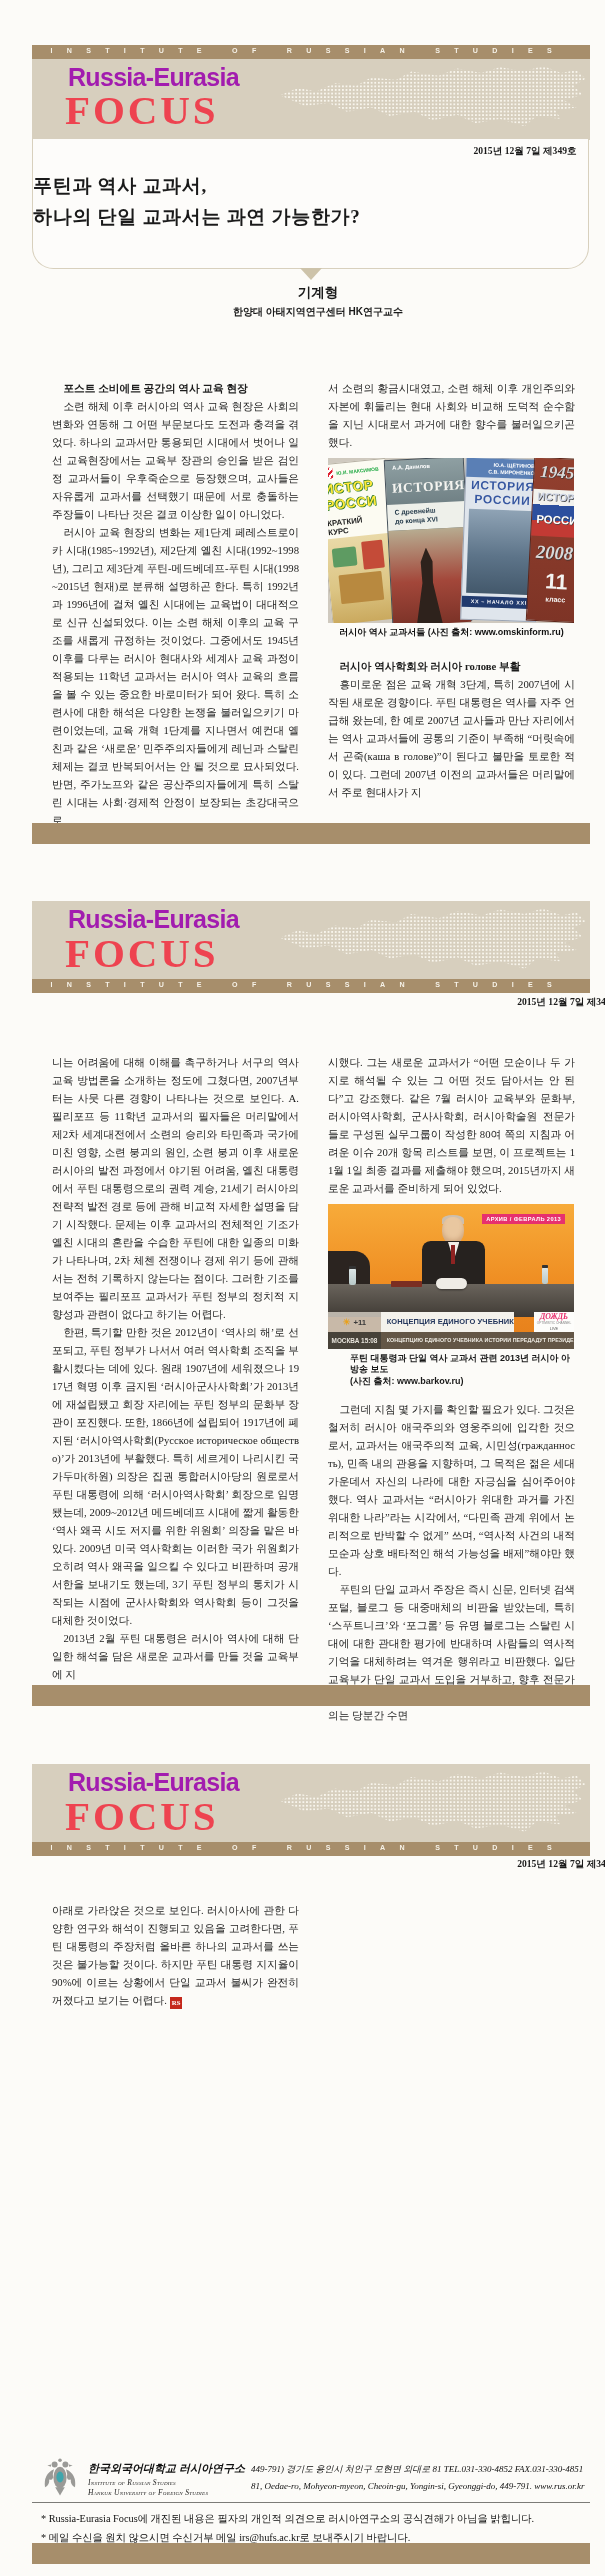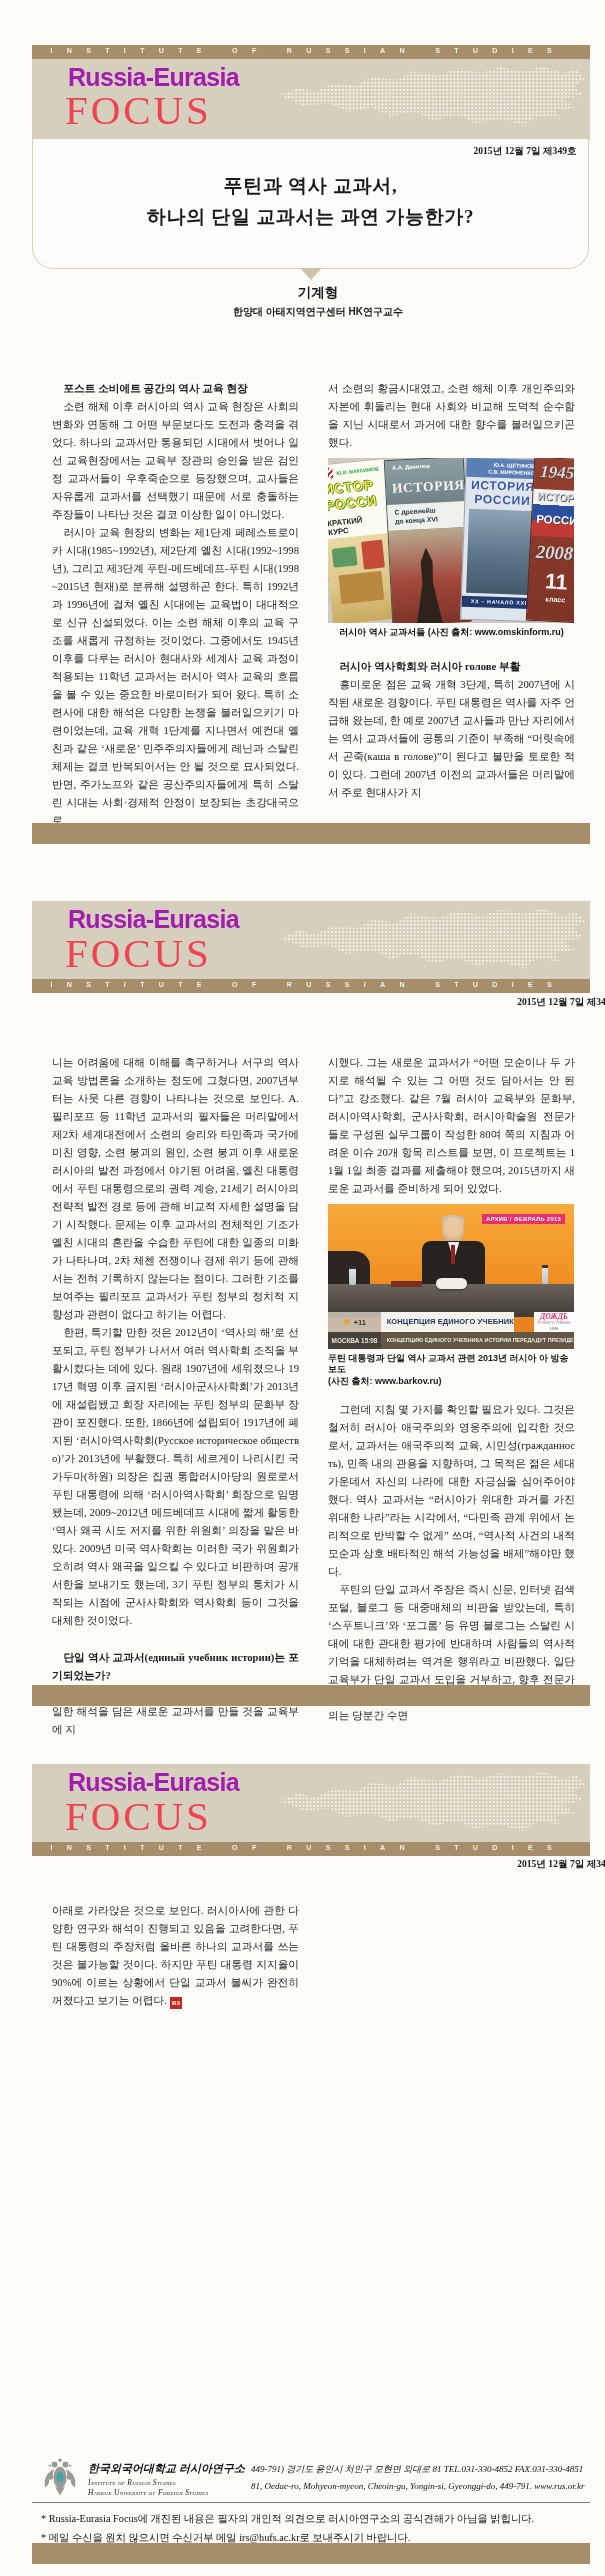--- a/index.html
+++ b/index.html
@@ -15,38 +15,38 @@
     font-family:"Liberation Sans", sans-serif; font-weight:bold; font-size:7.1px;
     line-height:13.5px; letter-spacing:14.3px; white-space:nowrap; padding-left:18.5px; box-sizing:border-box;
   }
   .logo-area { position:relative; height:81px; background:#d7cfbe; overflow:hidden; }
   .logo-top {
     position:absolute; left:36px; top:4.3px; font-family:"Liberation Sans", sans-serif;
     font-weight:bold; font-size:25px; color:#a21caf; letter-spacing:-0.7px;
   }
   .logo-main {
     position:absolute; left:33px; top:28.5px; font-family:"Liberation Serif", serif;
-    font-weight:normal; font-size:41px; color:#ee4350; letter-spacing:2.9px; line-height:46px;text-align:right;
+    font-weight:bold; font-size:41px; color:#ee4350; letter-spacing:2.9px; line-height:46px;text-align:right;
   }
   .ru-map {
     position:absolute; right:4.3px; top:4.3px; width:306px; height:72px; opacity:.95;
     background-image:radial-gradient(#faf7ef 0.8px, transparent 1px);
     background-size:3.6px 3.6px;
     clip-path:polygon(0% 45%,6% 35%,12% 40%,18% 28%,25% 32%,30% 20%,38% 24%,43% 12%,52% 18%,58% 8%,66% 14%,72% 6%,80% 12%,86% 4%,92% 14%,97% 10%,100% 22%,96% 32%,99% 44%,93% 52%,97% 62%,90% 66%,92% 78%,84% 74%,80% 88%,72% 78%,64% 84%,58% 72%,50% 80%,44% 68%,36% 74%,30% 62%,22% 68%,16% 56%,8% 60%,4% 52%);
   }
   
   .title-card {
     position:absolute; left:32px; top:139px; width:555px; height:129px;
     border-left:1.4px solid #d8d0bd; border-right:1.4px solid #d8d0bd; border-bottom:1.4px solid #d8d0bd;
     border-radius:0 0 21.4px 21.4px; background:#fdfcfa;
   }
   .issue-date { position:absolute; top:5.7px; right:11.4px; font-weight:bold; font-size:9.6px; }
   .issue-date-2 { position:absolute; right:15.7px; font-weight:bold; font-size:9.6px; }
   .article-title {
-    position:absolute; left:0; top:31px; width:100%; text-align:center;
+    position:absolute; left:0; top:31px; width:100%; 
     font-weight:bold; font-size:19px; line-height:31px; letter-spacing:0.7px;
   }
   .pointer {
     position:absolute; left:300px; top:268px; width:0; height:0;
     border-left:11.4px solid transparent; border-right:11.4px solid transparent;
     border-top:12px solid #cdc3aa;
   }
   .author-name {
     position:absolute; left:0; top:284px; width:100%; text-align:center;
     font-family:"Liberation Sans", sans-serif; font-weight:bold; font-size:13.5px;
@@ -140,21 +140,21 @@
      font-size:7.5px; line-height:20px; padding-left:5.7px; letter-spacing:0.1px; white-space:nowrap; overflow:hidden; }
   .tv .chan { width:40px; background:#fdfdfb; position:relative; text-align:center;margin-left:20px; }
   .tv .chan .cname { font-family:"Liberation Serif",serif; font-weight:bold; font-style:italic; color:#e7306e; font-size:7.8px; line-height:10px; }
   .tv .chan .csub { font-family:"Liberation Sans",sans-serif; font-size:3.2px; color:#888; line-height:3.6px; }
   .tv .chan .clive { font-family:"Liberation Sans",sans-serif; font-size:3.9px; color:#555; line-height:5px; }
   .tv .row2 { position:absolute; left:0; top:128px; width:100%; height:17px; display:flex; }
   .tv .city { width:53px; background:#474239; color:#e8e4dc; font-family:"Liberation Sans",sans-serif;
      font-weight:bold; font-size:6.4px; line-height:17px; text-align:center; }
   .tv .ticker { flex:1; background:rgba(88,82,74,.92); color:#efece4; font-family:"Liberation Sans",sans-serif;
      font-weight:bold; font-size:5.3px; line-height:17px; padding-left:5.7px; white-space:nowrap; overflow:hidden; letter-spacing:0.1px; }
-  .caption2 { margin-top:3.6px; font-family:"Liberation Sans",sans-serif; font-weight:bold; font-size:9px; line-height:11.4px; }
+  .caption2 { margin-top:3.6px; font-family:"Liberation Sans",sans-serif; font-weight:bold; font-size:9px; line-height:11.4px;margin-left:22px; }
   
   .p3text { position:absolute; left:52px; top:1901px; width:247px; }
   .endmark { display:inline-block; margin-left:3.6px; width:11.4px; height:12px; background:#c5281c; color:#fff;
      font-family:"Liberation Serif",serif; font-weight:bold; font-size:6.8px; line-height:12px; text-align:center;
      vertical-align:-1.4px; }
   
   .footer-info { position:absolute; left:32px; top:2457px; width:558px; height:43px;font-style:italic; }
   .eagle { position:absolute; left:10px; top:0px; }
   .org-kr { position:absolute; left:56px; top:4.3px; font-family:"Liberation Sans",sans-serif; font-weight:bold; font-size:11px; color:#101010; }
   .org-en { position:absolute; left:56px; top:21.4px; font-variant:small-caps; font-size:7.5px; line-height:9.3px; color:#222; letter-spacing:0.3px; }
@@ -261,21 +261,20 @@
       <div class="ru-map"></div>
     </div>
     <div class="inst-bar">INSTITUTE OF RUSSIAN STUDIES</div>
   </div>
   <div class="issue-date-2" style="top:996px;">2015년 12월 7일 제349호</div>
 
   <div class="cols" style="top:1053px;">
     <div class="col">
       <p class="bodyp cont">니는 어려움에 대해 이해를 촉구하거나 서구의 역사 교육 방법론을 소개하는 정도에 그쳤다면, 2007년부터는 사뭇 다른 경향이 나타나는 것으로 보인다. A. 필리포프 등 11학년 교과서의 필자들은 머리말에서 제2차 세계대전에서 소련의 승리와 타민족과 국가에 미친 영향, 소련 붕괴의 원인, 소련 붕괴 이후 새로운 러시아의 발전 과정에서 야기된 어려움, 옐친 대통령에서 푸틴 대통령으로의 권력 계승, 21세기 러시아의 전략적 발전 경로 등에 관해 비교적 자세한 설명을 담기 시작했다. 문제는 이후 교과서의 전체적인 기조가 옐친 시대의 혼란을 수습한 푸틴에 대한 일종의 미화가 나타나며, 2차 체첸 전쟁이나 경제 위기 등에 관해서는 전혀 기록하지 않는다는 점이다. 그러한 기조를 보여주는 필리포프 교과서가 푸틴 정부의 정치적 지향성과 관련이 없다고 하기는 어렵다.</p>
       <p class="bodyp">한편, 특기할 만한 것은 2012년이 ‘역사의 해’로 선포되고, 푸틴 정부가 나서서 여러 역사학회 조직을 부활시켰다는 데에 있다. 원래 1907년에 세워졌으나 1917년 혁명 이후 금지된 ‘러시아군사사학회’가 2013년에 재설립됐고 회장 자리에는 푸틴 정부의 문화부 장관이 포진했다. 또한, 1866년에 설립되어 1917년에 폐지된 ‘러시아역사학회(Русское историческое общество)’가 2013년에 부활했다. 특히 세르게이 나리시킨 국가두마(하원) 의장은 집권 통합러시아당의 원로로서 푸틴 대통령에 의해 ‘러시아역사학회’ 회장으로 임명됐는데, 2009~2012년 메드베데프 시대에 짧게 활동한 ‘역사 왜곡 시도 저지를 위한 위원회’ 의장을 맡은 바 있다. 2009년 미국 역사학회는 이러한 국가 위원회가 오히려 역사 왜곡을 일으킬 수 있다고 비판하며 공개서한을 보내기도 했는데, 3기 푸틴 정부의 통치가 시작되는 시점에 군사사학회와 역사학회 등이 그것을 대체한 것이었다.</p>
-      <div class="sec">단일 역사 교과서(единый учебник истории)는 포기되었는가?</div>
       <p class="bodyp">2013년 2월 푸틴 대통령은 러시아 역사에 대해 단일한 해석을 담은 새로운 교과서를 만들 것을 교육부에 지</p>
     </div>
     <div class="col">
       <p class="bodyp cont">시했다. 그는 새로운 교과서가 “어떤 모순이나 두 가지로 해석될 수 있는 그 어떤 것도 담아서는 안 된다”고 강조했다. 같은 7월 러시아 교육부와 문화부, 러시아역사학회, 군사사학회, 러시아학술원 전문가들로 구성된 실무그룹이 작성한 80여 쪽의 지침과 어려운 이슈 20개 항목 리스트를 보면, 이 프로젝트는 11월 1일 최종 결과를 제출해야 했으며, 2015년까지 새로운 교과서를 준비하게 되어 있었다.</p>
 
       <div class="photo tv">
         <div class="badge">АРХИВ / ФЕВРАЛЬ 2013</div>
         <div class="person-l"></div>
         <div class="hair"></div>
         <div class="head"></div>

